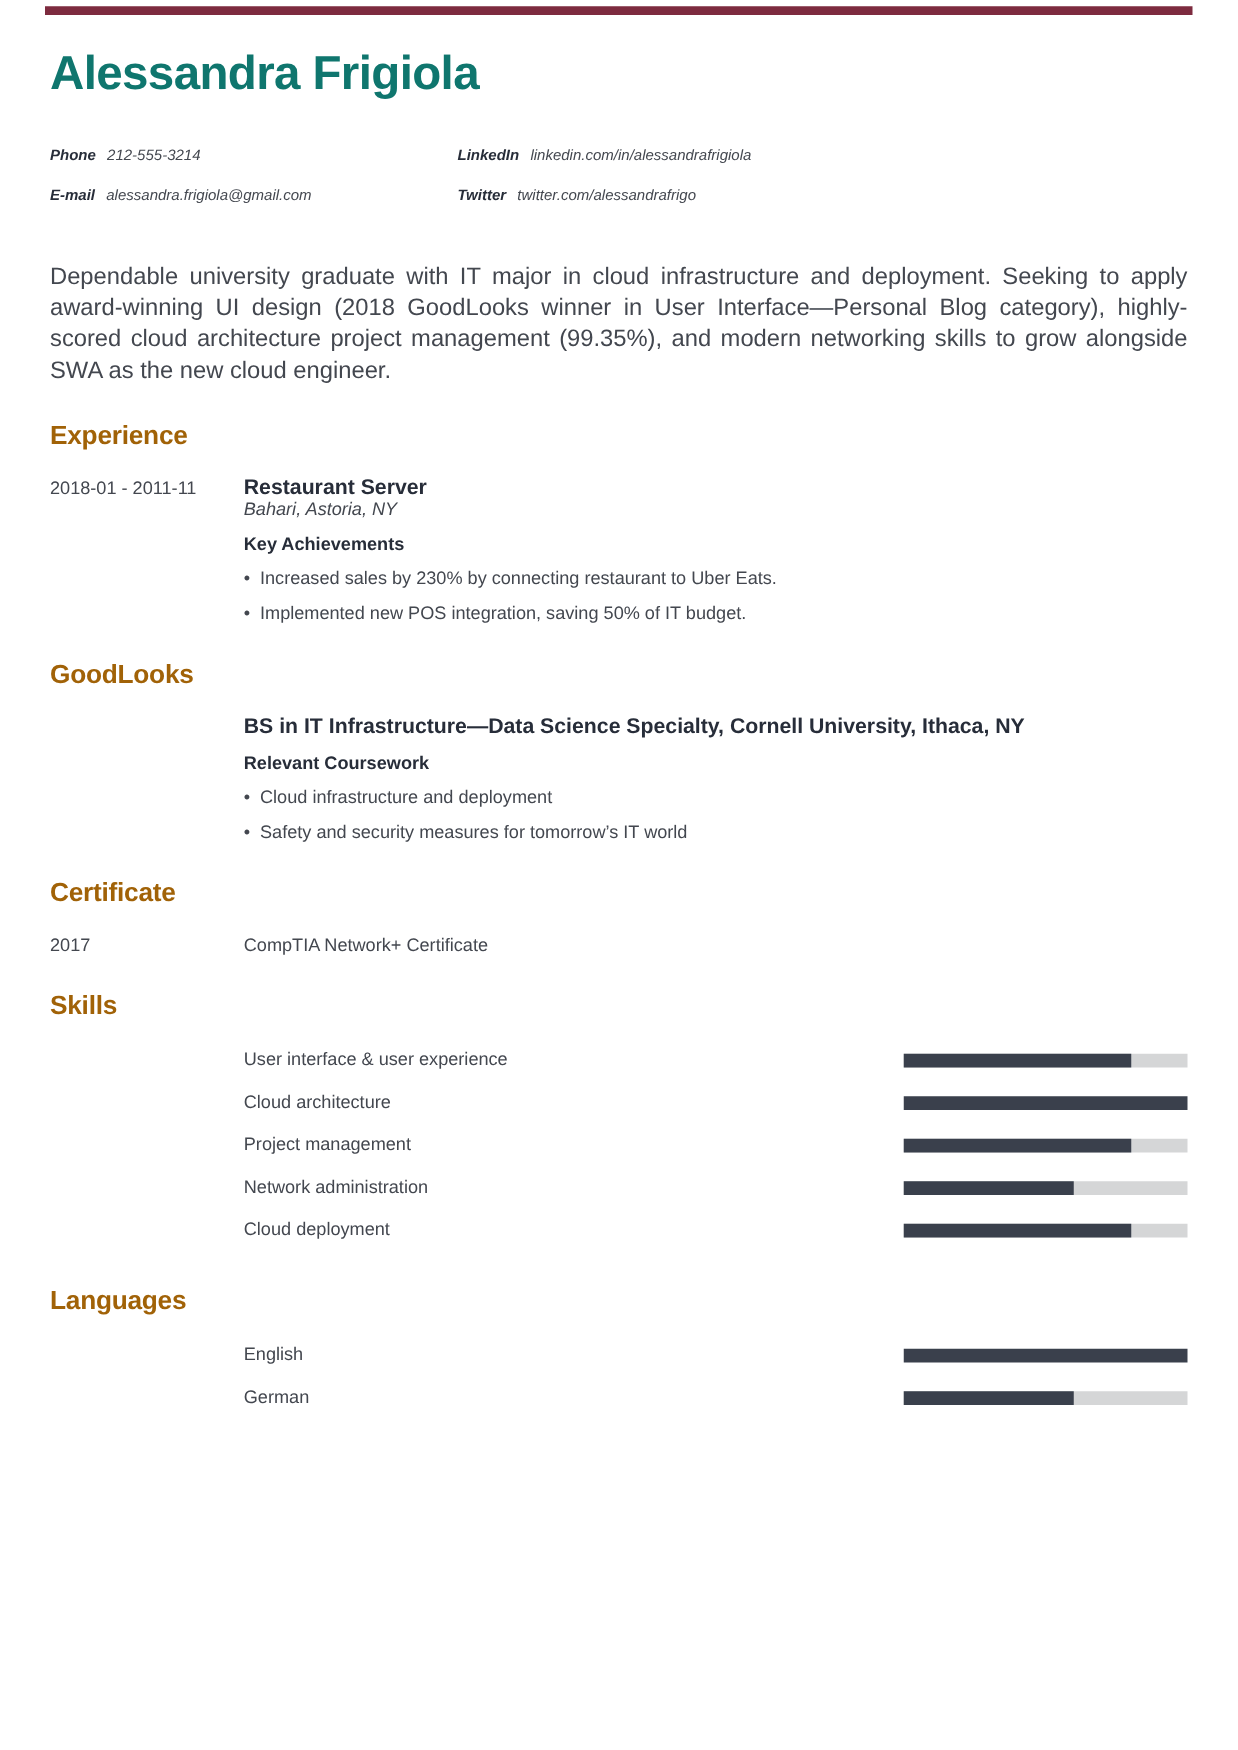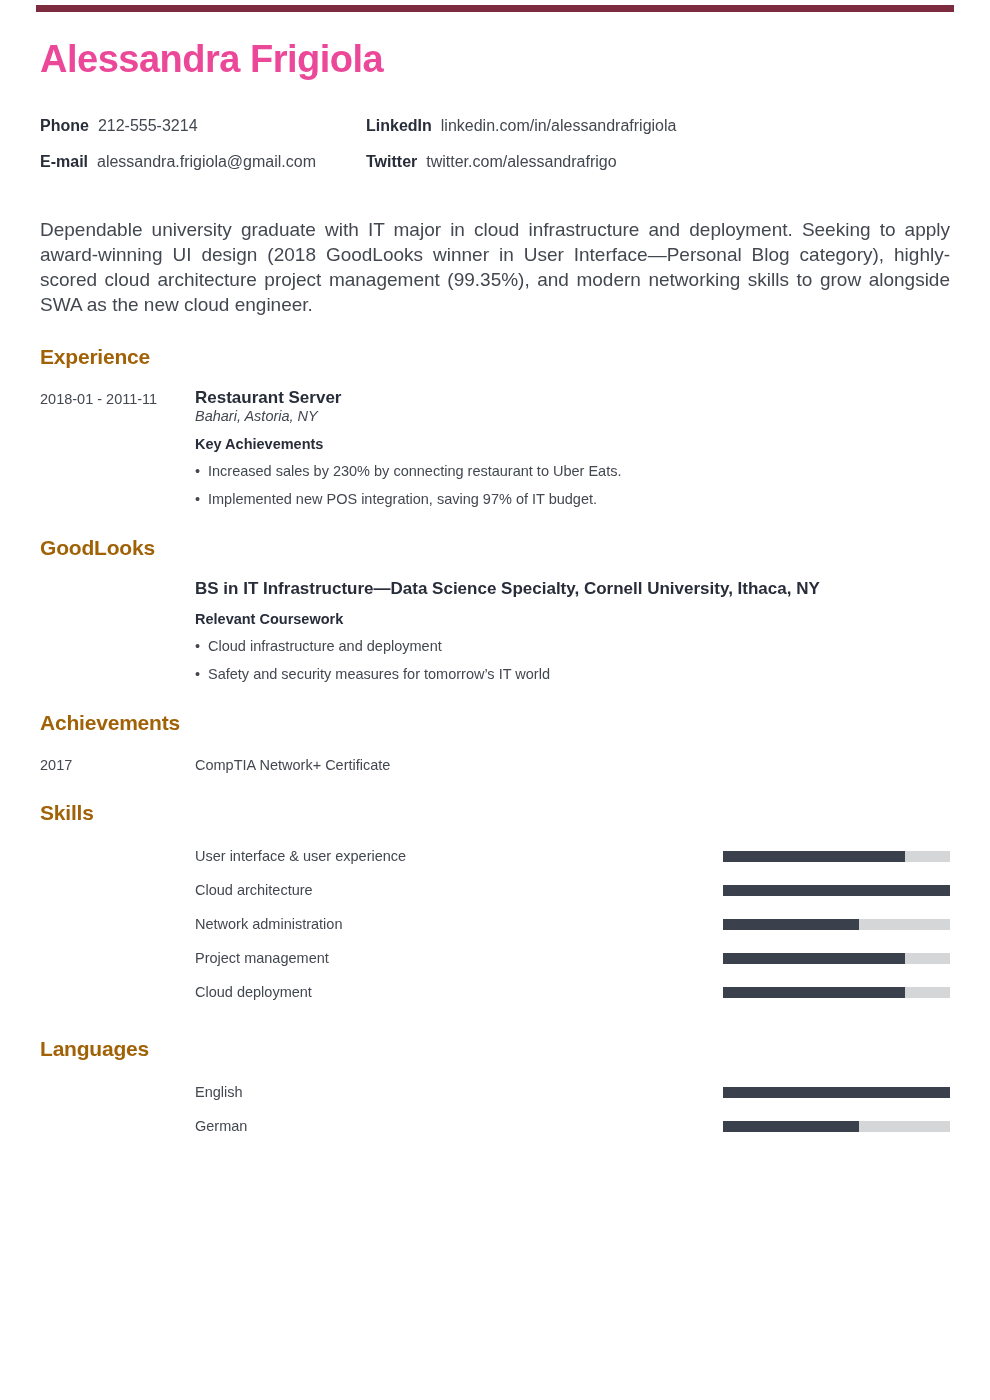--- a/index.html
+++ b/index.html
@@ -12,30 +12,31 @@
     overflow:hidden;
   }
   .topbar {
     position:absolute; top:5px; left:36px; right:36px; height:7px;
     background:#7d2b3f;
   }
   .page { padding:0 40px; }
   .name {
     margin-top:38px;
     font-size:38px; font-weight:bold; letter-spacing:-0.5px;
-    color:#ec4899;
+    color:#0f766e;
   }
   .contact {
     margin-top:36px;
     display:grid;
     grid-template-columns:326px auto;
     grid-auto-flow:column;
     grid-template-rows:repeat(2,auto);
     row-gap:18px;
-    font-size:16px;
+    font-size:12px;
+    font-style:italic;
   }
   .contact .item { display:flex; align-items:baseline; }
   .contact .label { font-weight:bold; color:#272d39; margin-right:9px; }
   .contact .value { color:#43474f; }
   .summary {
     margin-top:46px;
     font-size:19px; line-height:25px;
     text-align:justify;
     color:#43474f;
     width:910px;
@@ -104,21 +105,21 @@
       <div class="role">Restaurant Server</div>
       <div class="company">Bahari, Astoria, NY</div>
       <div class="subhead">Key Achievements</div>
       <div class="bullets">
         <div class="bullet">
           <span class="dot">•</span>
           <span>Increased sales by 230% by connecting restaurant to Uber Eats.</span>
         </div>
         <div class="bullet">
           <span class="dot">•</span>
-          <span>Implemented new POS integration, saving 97% of IT budget.</span>
+          <span>Implemented new POS integration, saving 50% of IT budget.</span>
         </div>
       </div>
     </div>
   </div>
 
   <h2 class="section-title">GoodLooks</h2>
   <div class="row entry-head">
     <div class="date"></div>
     <div>
       <div class="role">BS in IT Infrastructure—Data Science Specialty, Cornell University, Ithaca, NY</div>
@@ -129,21 +130,21 @@
           <span>Cloud infrastructure and deployment</span>
         </div>
         <div class="bullet">
           <span class="dot">•</span>
           <span>Safety and security measures for tomorrow’s IT world</span>
         </div>
       </div>
     </div>
   </div>
 
-  <h2 class="section-title">Achievements</h2>
+  <h2 class="section-title">Certificate</h2>
   <div class="row entry-head">
     <div class="date">2017</div>
     <div class="date">CompTIA Network+ Certificate</div>
   </div>
 
   <h2 class="section-title">Skills</h2>
   <div class="skills-block bars-grid">
     <div class="row bar-row">
       <div></div>
       <div class="row bar-row" style="grid-template-columns:1fr auto;">
@@ -162,35 +163,35 @@
         <span class="bar-cell">
           <span class="bar-track">
               <span class="bar-fill" style="width: 100%; display: block;"></span>
             </span>
         </span>
       </div>
     </div>
     <div class="row bar-row">
       <div></div>
       <div class="row bar-row" style="grid-template-columns:1fr auto;">
+        <span class="bar-label">Project management</span>
+        <span class="bar-cell">
+          <span class="bar-track">
+              <span class="bar-fill" style="width: 80%; display: block;"></span>
+            </span>
+        </span>
+      </div>
+    </div>
+    <div class="row bar-row">
+      <div></div>
+      <div class="row bar-row" style="grid-template-columns:1fr auto;">
         <span class="bar-label">Network administration</span>
         <span class="bar-cell">
           <span class="bar-track">
               <span class="bar-fill" style="width: 60%; display: block;"></span>
-            </span>
-        </span>
-      </div>
-    </div>
-    <div class="row bar-row">
-      <div></div>
-      <div class="row bar-row" style="grid-template-columns:1fr auto;">
-        <span class="bar-label">Project management</span>
-        <span class="bar-cell">
-          <span class="bar-track">
-              <span class="bar-fill" style="width: 80%; display: block;"></span>
             </span>
         </span>
       </div>
     </div>
     <div class="row bar-row">
       <div></div>
       <div class="row bar-row" style="grid-template-columns:1fr auto;">
         <span class="bar-label">Cloud deployment</span>
         <span class="bar-cell">
           <span class="bar-track">

